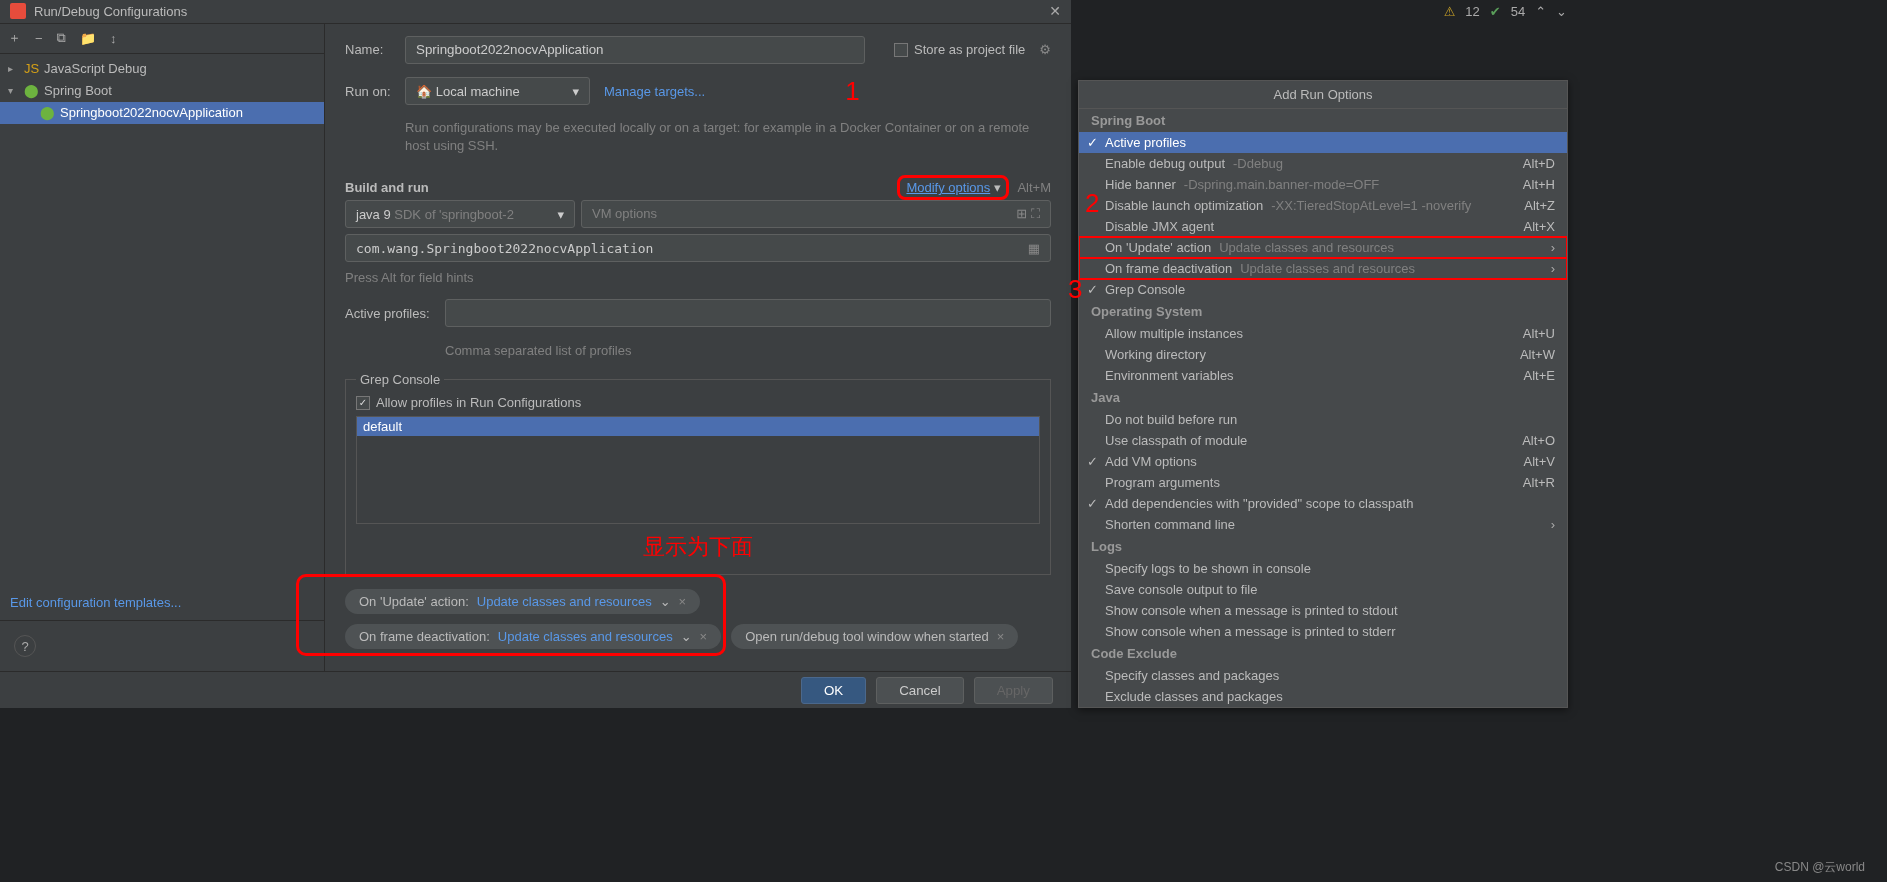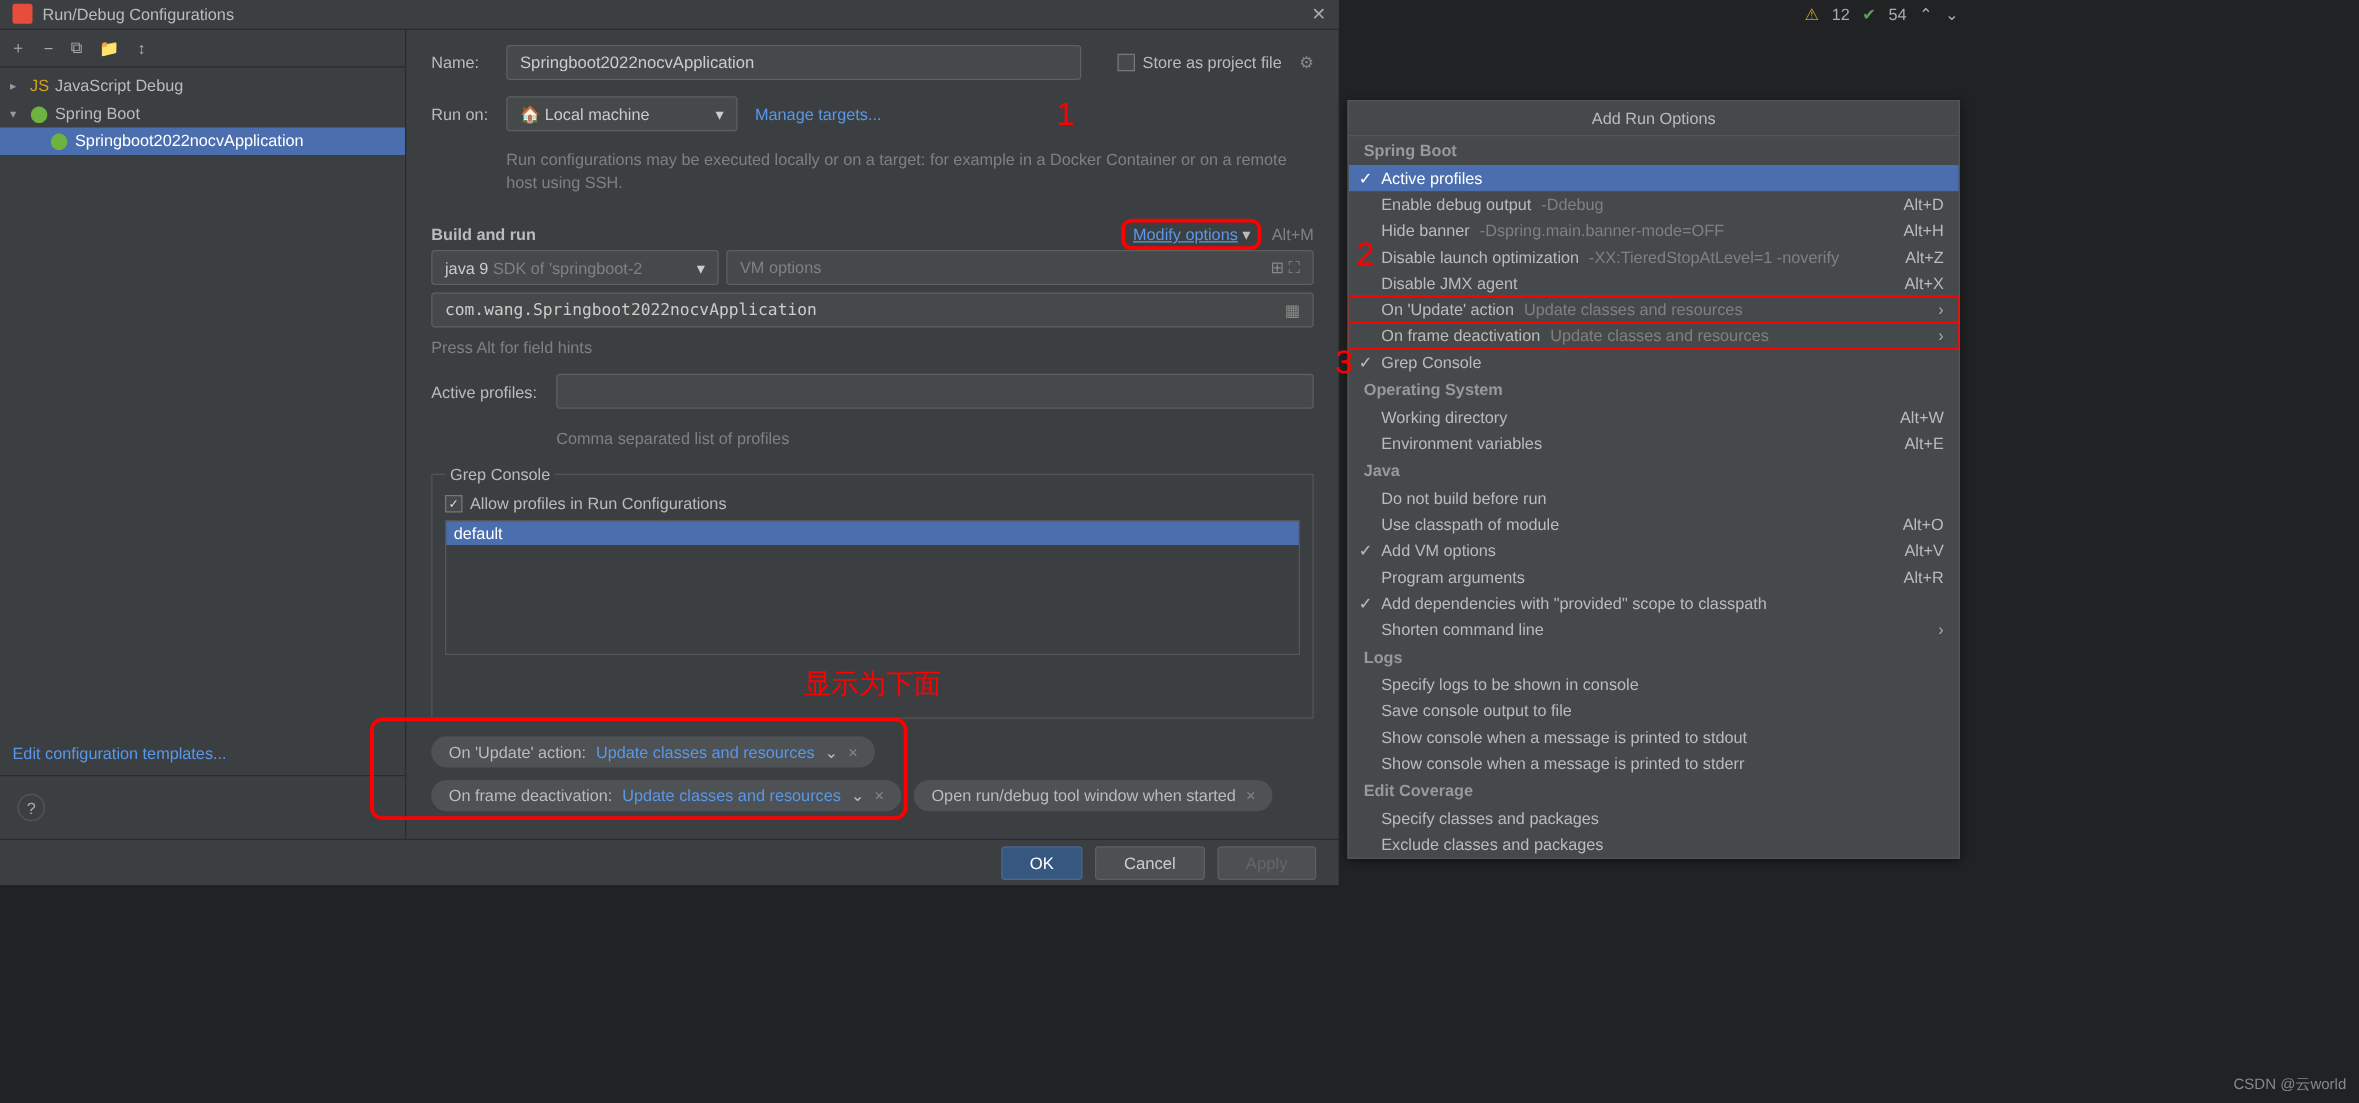--- a/index.html
+++ b/index.html
@@ -68,21 +68,21 @@
 .menu-item { display: flex; align-items: center; padding: 3px 12px 3px 26px; position: relative; cursor: pointer; }
 .menu-item .mi-label { flex: 0 0 auto; }
 .menu-item .mi-hint { color: #808080; margin-left: 8px; flex: 1; }
 .menu-item .mi-short { color: #bbb; }
 .menu-item .mi-arrow { color: #aaa; }
 .menu-item.sel { background: #4b6eaf; color: #fff; }
 .menu-item .check { position: absolute; left: 8px; color: #bbb; }
 .menu-item.sel .check { color: #fff; }
 .menu-item.redbox { outline: 2px solid #ff0000; outline-offset: -1px; }
 .top-status { position: absolute; right: 320px; top: 4px; display: flex; gap: 10px; color: #aaa; align-items: center; }
-.watermark { position: absolute; right: 10px; bottom: 6px; color: #888; font-size: 12px; }
+.watermark { position: absolute; right: 22px; bottom: 6px; color: #888; font-size: 12px; }
 .big-red-box2 { position: absolute; border: 3px solid #ff0000; border-radius: 10px; pointer-events: none; }
 </style>
 </head>
 <body>
 
 <div class="top-status">
   <span style="color:#c9a227">⚠</span>
   <span>12</span>
   <span style="color:#5a9e5a">✔</span>
   <span>54</span>
@@ -261,20 +261,25 @@
       <span class="mi-hint">Update classes and resources</span>
       <span class="mi-arrow">›</span>
     </div>
   <div class="menu-item">
       <span class="check">✓</span>
       <span class="mi-label">Grep Console</span>
     </div>
 
   <div class="popup-section">Operating System</div>
   <div class="menu-item">
+      <span class="mi-label">Allow multiple instances</span>
+      <span class="mi-hint"></span>
+      <span class="mi-short">Alt+U</span>
+    </div>
+  <div class="menu-item">
       <span class="mi-label">Working directory</span>
       <span class="mi-hint"></span>
       <span class="mi-short">Alt+W</span>
     </div>
   <div class="menu-item">
       <span class="mi-label">Environment variables</span>
       <span class="mi-hint"></span>
       <span class="mi-short">Alt+E</span>
     </div>
 
@@ -315,21 +320,21 @@
   <div class="menu-item">
       <span class="mi-label">Save console output to file</span>
     </div>
   <div class="menu-item">
       <span class="mi-label">Show console when a message is printed to stdout</span>
     </div>
   <div class="menu-item">
       <span class="mi-label">Show console when a message is printed to stderr</span>
     </div>
 
-  <div class="popup-section">Edit Coverage</div>
+  <div class="popup-section">Code Exclude</div>
   <div class="menu-item">
       <span class="mi-label">Specify classes and packages</span>
     </div>
   <div class="menu-item">
       <span class="mi-label">Exclude classes and packages</span>
     </div>
 </div>
 
 <span class="red-num" style="position:absolute;left:1085px;top:188px">2</span>
 <span class="red-num" style="position:absolute;left:1068px;top:274px">3</span>

